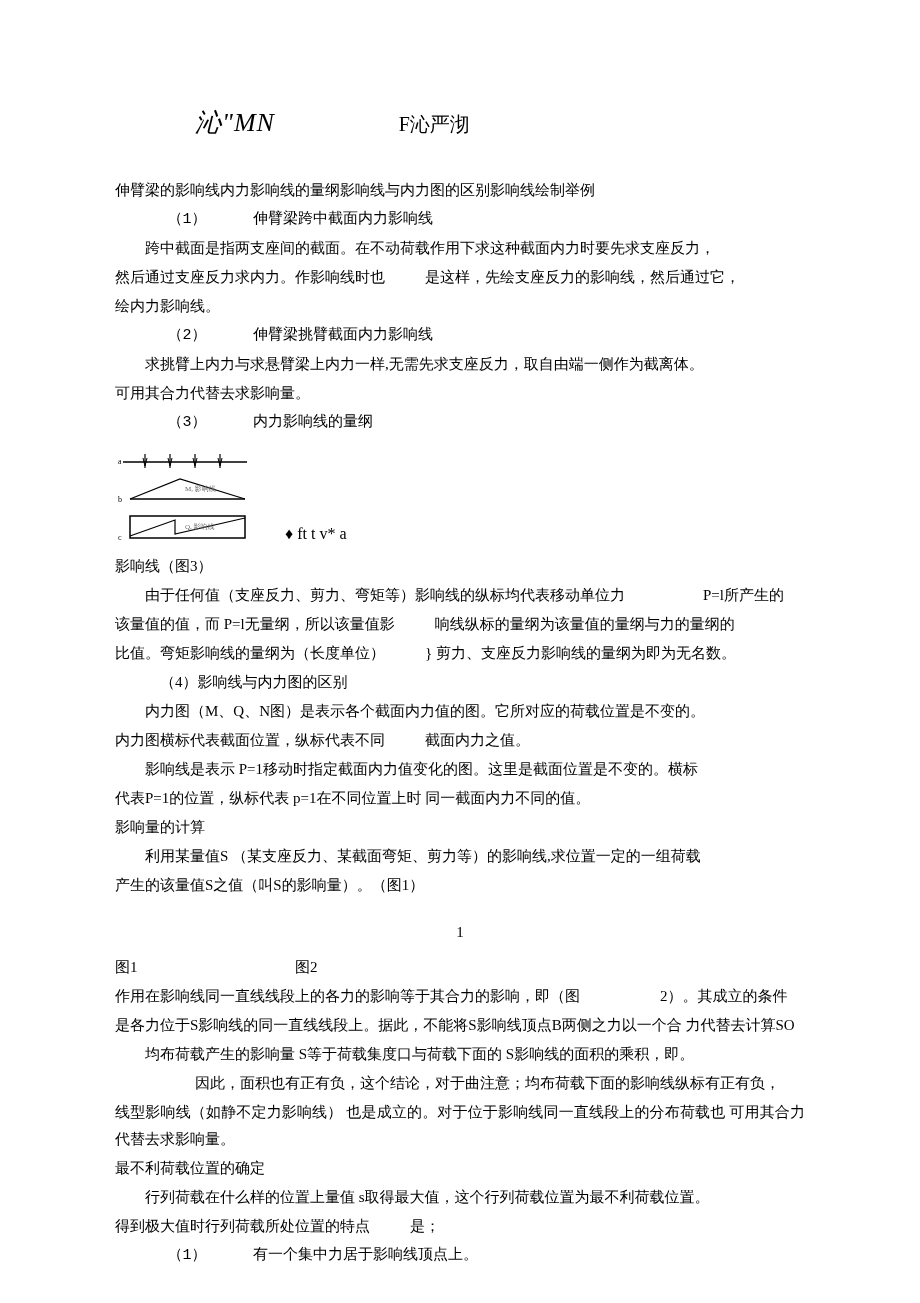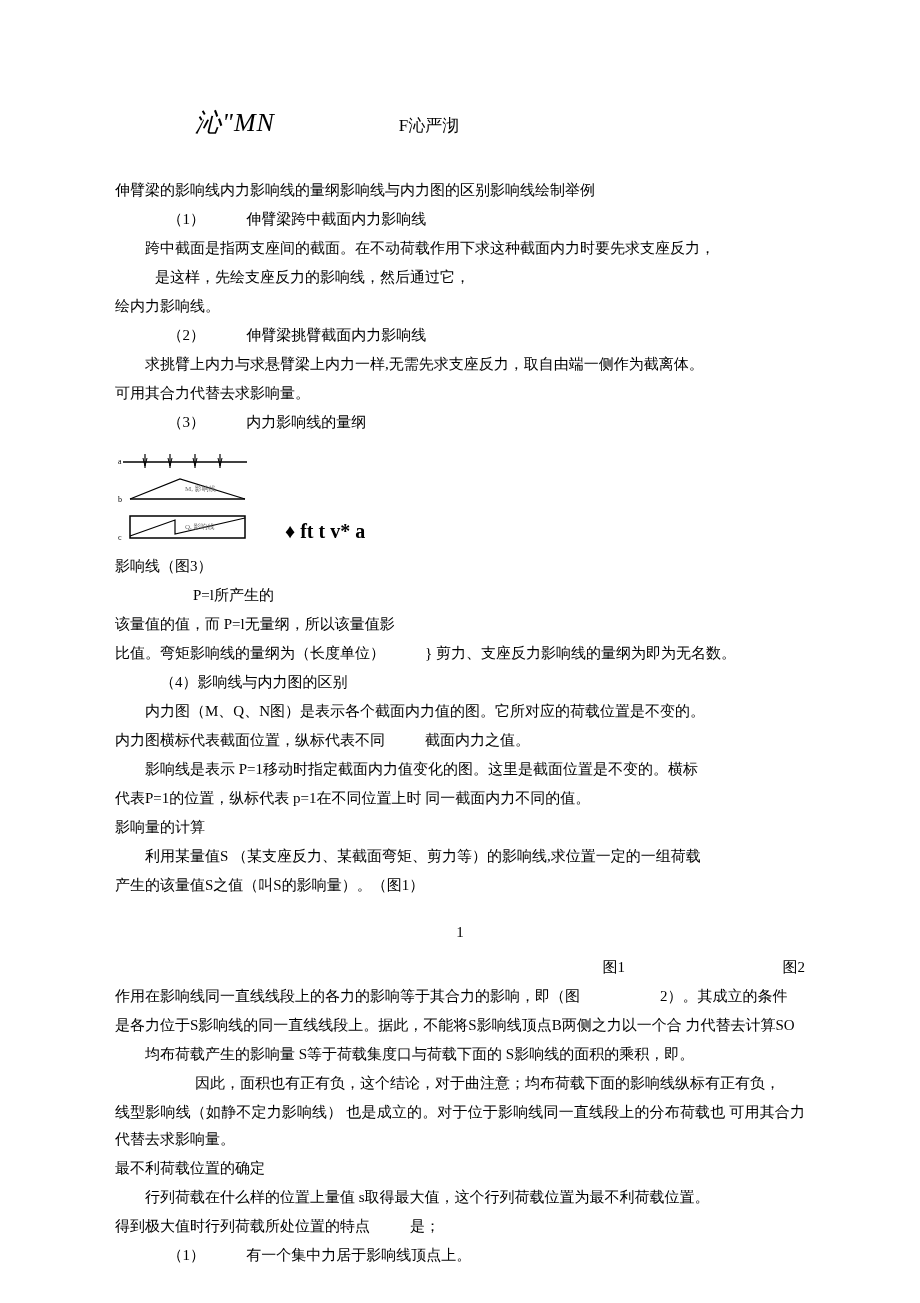--- a/index.html
+++ b/index.html
@@ -19,60 +19,59 @@
     .formula-italic {
       font-style: italic;
       font-family: "Times New Roman", serif;
       font-size: 26px;
       letter-spacing: 1px;
       display: inline-block;
       margin-left: 80px;
     }
     .formula-right {
       font-family: "SimSun", serif;
-      font-size: 17px;
+      font-size: 20px;
       display: inline-block;
       margin-left: 120px;
     }
     .para {
       margin: 2px 0;
       text-align: justify;
     }
     .indent {
       text-indent: 2em;
     }
     .numbered {
       padding-left: 3.5em;
+      font-family: Liberation Mono, monospace;
     }
     .section-title {
       margin-top: 4px;
     }
     .figure-box {
       margin: 8px 0 4px 0;
       display: flex;
       align-items: flex-end;
     }
     .figure-svg {
       width: 140px;
       height: 105px;
     }
     .figure-caption-right {
       margin-left: 30px;
-      font-size: 20px;
-      font-weight: bold;
+      font-size: 16px;
     }
     .justify-line {
       display: flex;
       justify-content: flex-start;
     }
     .justify-line .seg1 { flex: 0 0 auto; }
     .justify-line .gap { width: 40px; }
     .fig-row {
       display: flex;
-      justify-content: flex-end;
     }
     .fig-label-1 { width: 180px; }
     .center-num {
       text-align: center;
       margin: 20px 0 8px 0;
     }
   </style>
 </head>
 <body>
 
@@ -83,20 +82,21 @@
 
 <div class="para section-title">伸臂梁的影响线内力影响线的量纲影响线与内力图的区别影响线绘制举例</div>
 
 <div class="para numbered">
   <span>（1）</span>
   <span style="margin-left:2.5em;">伸臂梁跨中截面内力影响线</span>
 </div>
 
 <div class="para indent">跨中截面是指两支座间的截面。在不动荷载作用下求这种截面内力时要先求支座反力，</div>
 <div class="para justify-line">
+  <span class="seg1">然后通过支座反力求内力。作影响线时也</span>
   <span class="gap"></span>
   <span>是这样，先绘支座反力的影响线，然后通过它，</span>
 </div>
 <div class="para">绘内力影响线。</div>
 
 <div class="para numbered">
   <span>（2）</span>
   <span style="margin-left:2.5em;">伸臂梁挑臂截面内力影响线</span>
 </div>
 
@@ -128,24 +128,26 @@
     <polyline points="15,92 60,76 60,90 130,74" fill="none" stroke="#000" stroke-width="1.2"></polyline>
     <text x="70" y="85" font-size="7" fill="#666">Q, 影响线</text>
     <text x="3" y="96" font-size="8" fill="#000">c</text>
   </svg>
   <span class="figure-caption-right">♦ ft t v* a</span>
 </div>
 
 <div class="para">影响线（图3）</div>
 
 <div class="para indent justify-line">
+  <span style="text-indent:2em;">由于任何值（支座反力、剪力、弯矩等）影响线的纵标均代表移动单位力</span>
   <span style="margin-left:48px;">P=l所产生的</span>
 </div>
 <div class="para justify-line">
   <span>该量值的值，而 P=l无量纲，所以该量值影</span>
+  <span style="margin-left:40px;">响线纵标的量纲为该量值的量纲与力的量纲的</span>
 </div>
 <div class="para justify-line">
   <span>比值。弯矩影响线的量纲为（长度单位）</span>
   <span style="margin-left:40px;">} 剪力、支座反力影响线的量纲为即为无名数。</span>
 </div>
 
 <div class="para" style="padding-left:3em;">（4）影响线与内力图的区别</div>
 
 <div class="para indent">内力图（M、Q、N图）是表示各个截面内力值的图。它所对应的荷载位置是不变的。</div>
 <div class="para justify-line">

